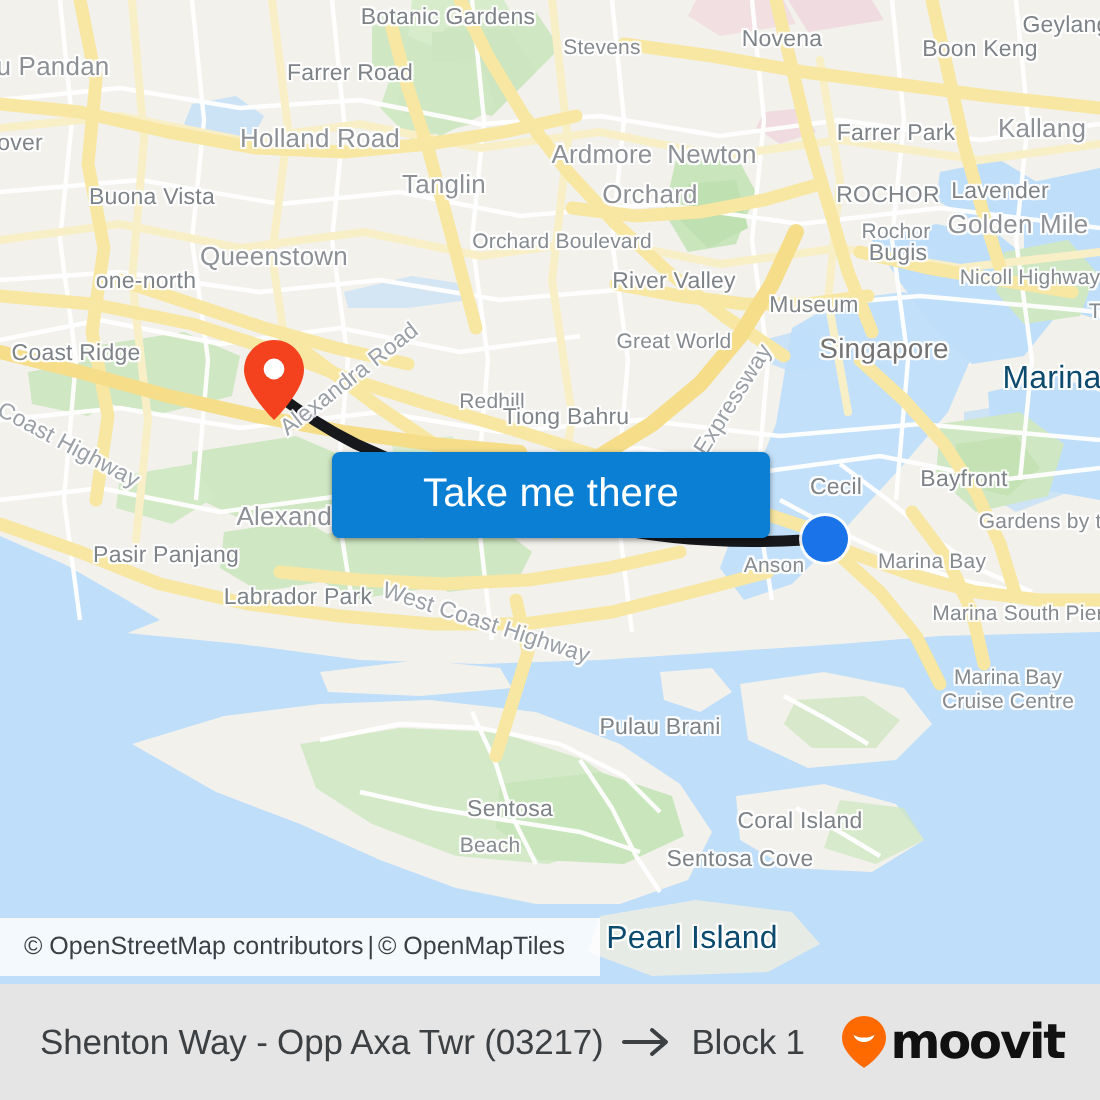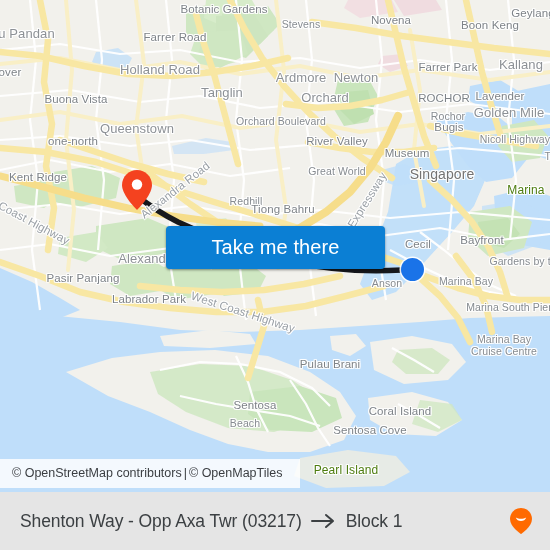--- a/index.html
+++ b/index.html
@@ -51,21 +51,21 @@
        0 1px 0 rgba(255,255,255,.85), 0 -1px 0 rgba(255,255,255,.85),
        1px 1px 0 rgba(255,255,255,.85), -1px -1px 0 rgba(255,255,255,.85),
        1px -1px 0 rgba(255,255,255,.85), -1px 1px 0 rgba(255,255,255,.85);
     transform: translate(-50%, -50%);
   }
   .lbl-city   { font-size: 14px; color: #737373; }
   .lbl-area   { font-size: 13px; color: #8d9196; }
   .lbl-place  { font-size: 11.5px; color: #7e8388; }
   .lbl-small  { font-size: 10.5px; color: #868b90; padding-left: 20px; }
   .lbl-road   { font-size: 11.5px; color: #9aa0a6; }
-  .lbl-water  { font-size: 12px; color: #4d7c0f; }
+  .lbl-water  { font-size: 16px; color: #0c4a6e; }
 
   
   #origin-pin {
     position: absolute;
     left: 137px;
     top: 170px;
     width: 30px;
     height: 40px;
     transform: translate(-50%, -100%);
     margin-top: 40px;
@@ -359,21 +359,21 @@
         <div class="maplabel lbl-place" style="left: 449px; top: 127px;">Bugis</div>
         <div class="maplabel lbl-area" style="left: 137px; top: 128px;">Queenstown</div>
         <div class="maplabel lbl-small" style="left: 505px; top: 139px;">Nicoll Highway</div>
         <div class="maplabel lbl-place" style="left: 337px; top: 141px;">River Valley</div>
         <div class="maplabel lbl-place" style="left: 407px; top: 153px;">Museum</div>
         <div class="maplabel lbl-city" style="left: 442px; top: 174px;">Singapore</div>
         <div class="maplabel lbl-small" style="left: 543px; top: 156px;">Tan</div>
         <div class="maplabel lbl-place" style="left: 61px; top: 141px; margin-left: 12px;">one-north</div>
         <div class="maplabel lbl-small" style="left: 327px; top: 171px;">Great World</div>
         <div class="maplabel lbl-water" style="left: 526px; top: 190px;">Marina</div>
-        <div class="maplabel lbl-place" style="left: 38px; top: 177px;">Kent Ridge</div>
+        <div class="maplabel lbl-place" style="left: 38px; top: 177px;">Coast Ridge</div>
         <div class="maplabel lbl-road" style="left: 175px; top: 190px; transform: translate(-50%, -50%) rotate(-38deg);">Alexandra Road</div>
         <div class="maplabel lbl-small" style="left: 236px; top: 201px;">Redhill</div>
         <div class="maplabel lbl-place" style="left: 283px; top: 209px;">Tiong Bahru</div>
         <div class="maplabel lbl-road" style="left: 367px; top: 200px; transform: translate(-50%, -50%) rotate(-58deg);">Expressway</div>
         <div class="maplabel lbl-road" style="left: 34px; top: 223px; transform: translate(-50%, -50%) rotate(28deg);">Coast Highway</div>
         <div class="maplabel lbl-place" style="left: 482px; top: 240px;">Bayfront</div>
         <div class="maplabel lbl-place" style="left: 418px; top: 244px;">Cecil</div>
         <div class="maplabel lbl-area" style="left: 148px; top: 258px;">Alexandra</div>
         <div class="maplabel lbl-small" style="left: 516px; top: 261px;">Gardens by the</div>
         <div class="maplabel lbl-small" style="left: 377px; top: 283px;">Anson</div>
@@ -415,15 +415,16 @@
         <path d="M15 2 L22 8 L15 14" stroke="#3c4043" stroke-width="2" fill="none" stroke-linecap="round" stroke-linejoin="round"></path>
       </svg>
       <span>Block 1</span>
     </div>
 
     <div id="moovit-logo">
       <svg width="22" height="26" viewBox="0 0 22 26" xmlns="http://www.w3.org/2000/svg">
         <path d="M11 0 C4.9 0 0 4.9 0 11 C0 19 11 26 11 26 C11 26 22 19 22 11 C22 4.9 17.1 0 11 0 Z" fill="#ff6a00"></path>
         <path d="M5.8 9.5 C7.2 14.2 14.8 14.2 16.2 9.5 C13.6 11.2 8.4 11.2 5.8 9.5 Z" fill="#ffffff"></path>
       </svg>
+      <span id="moovit-wordmark">moovit</span>
     </div>
   </div>
 </div>
 
 </body></html>

